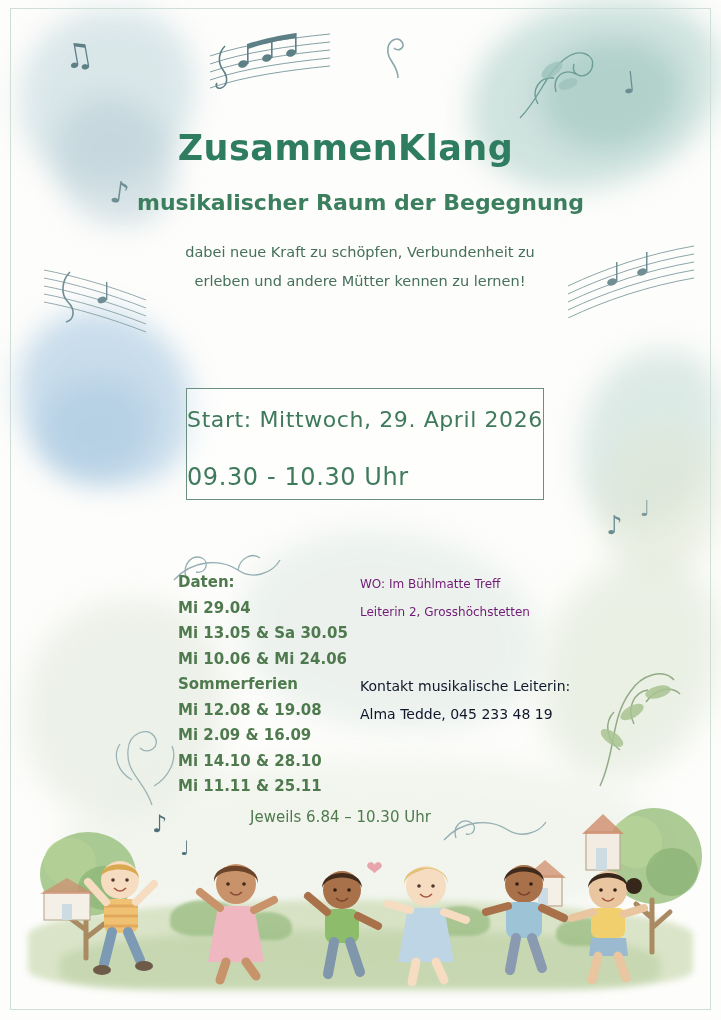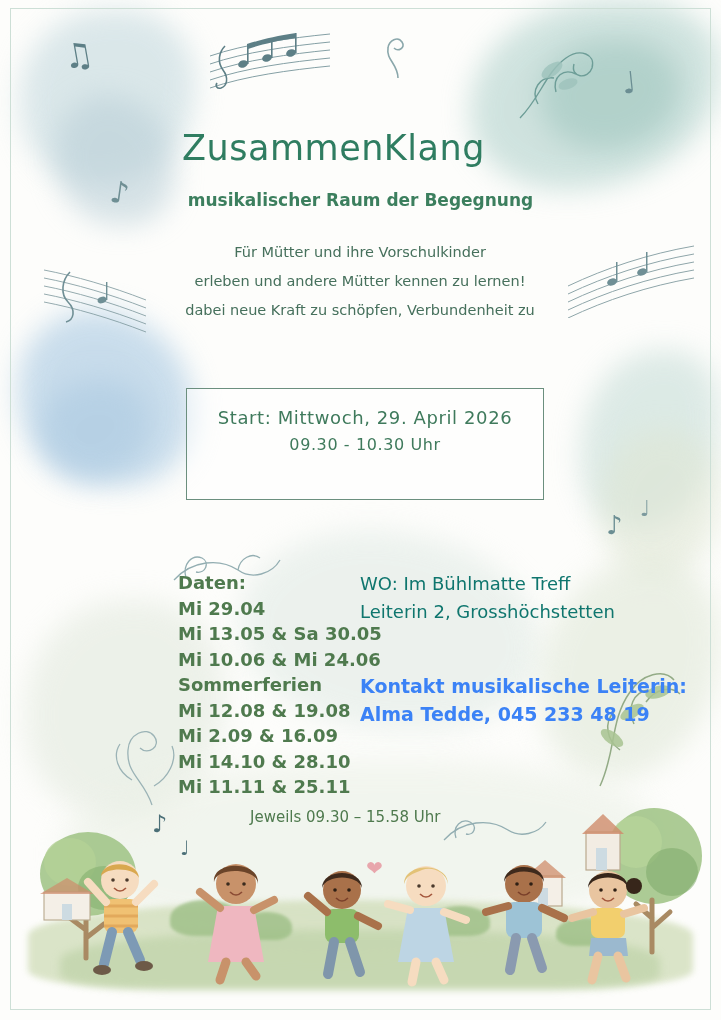--- a/index.html
+++ b/index.html
@@ -55,33 +55,33 @@
     color: #5d7f86;
     font-family: "DejaVu Sans", sans-serif;
     line-height: 1;
     pointer-events: none;
   }
   .swirl { position: absolute; pointer-events: none; }
 
   
   .title {
     position: absolute;
-    left: 0; top: 128px; width: 667px;
+    left: 12px; top: 128px; width: 667px;
     text-align: center;
     font-family: "DejaVu Sans", sans-serif;
-    font-weight: normal;
+    font-weight: bold;
     font-size: 35px;
     letter-spacing: .5px;
     color: #2f7d61;
   }
   .subtitle {
     position: absolute;
     left: 0; top: 190px; width: 721px;
     text-align: center;
-    font-size: 17px;
+    font-size: 22px;
     font-weight: bold;
     color: #3c7f5e;
   }
   .intro {
     position: absolute;
     left: 150px; top: 238px; width: 420px;
     text-align: center;
     font-size: 14.5px;
     line-height: 29px;
     color: #46705c;
@@ -92,56 +92,54 @@
     position: absolute;
     left: 186px; top: 388px;
     width: 358px; height: 112px;
     border: 1px solid #6b8f7e;
     box-sizing: border-box;
     background: rgba(255,255,255,0.45);
   }
   .startbox .l1 {
     position: absolute; left: 0; top: 18px; width: 100%;
     text-align: center;
-    font-size: 18px;
+    font-size: 22px;
     color: #3f7a5c;
     letter-spacing: .6px;
   }
   .startbox .l2 {
-    position: absolute; left: 0; top: 46px; width: 100%;
-    text-align: center;
-    font-size: 16px;
+    position: absolute; left: 0; top: 74px; width: 100%;
+    font-size: 24px;
     color: #3f7a5c;
     letter-spacing: .6px;
   }
 
   .daten {
     position: absolute;
     left: 178px; top: 570px;
-    font-size: 18px;
+    font-size: 15px;
     line-height: 25.5px;
     color: #4f7a4e;
     font-weight: bold;
   }
   .daten .hd { font-weight: bold; }
 
   .whereblock {
     position: absolute;
     left: 360px; top: 570px;
-    font-size: 18px;
+    font-size: 12px;
     line-height: 28px;
-    color: #0f766e;
+    color: #701a75;
   }
   .contactblock {
     position: absolute;
     left: 360px; top: 672px;
-    font-size: 19px;
+    font-size: 14px;
     line-height: 28px;
-    color: #3b82f6;
-    font-weight: bold;
+    color: #0f172a;
   }
   .jeweils {
     position: absolute;
     left: 250px; top: 808px;
     font-size: 15px;
     color: #4f7a4e;
   }
 
   
   .ground {
@@ -302,23 +300,22 @@
       <ellipse cx="36" cy="98" rx="13" ry="6" transform="rotate(35 36 98)"></ellipse>
       <ellipse cx="56" cy="72" rx="13" ry="6" transform="rotate(-30 56 72)"></ellipse>
       <ellipse cx="82" cy="52" rx="13" ry="6" transform="rotate(-15 82 52)"></ellipse>
     </g>
   </svg>
 
   <div class="title">ZusammenKlang</div>
   <div class="subtitle">musikalischer Raum der Begegnung</div>
 
   <div class="intro">
-    <div>Für Mütter und ihre Vorschulkinder</div>
+    <div>dabei neue Kraft zu schöpfen, Verbundenheit zu</div>
     <div>erleben und andere Mütter kennen zu lernen!</div>
-    <div>dabei neue Kraft zu schöpfen, Verbundenheit zu</div>
   </div>
 
   <div class="startbox">
     <div class="l1">Start: Mittwoch, 29. April 2026</div>
     <div class="l2">09.30 - 10.30 Uhr</div>
   </div>
 
   <div class="daten">
     <div class="hd">Daten:</div>
     <div>Mi 29.04</div>
@@ -334,21 +331,21 @@
   <div class="whereblock">
     <div>WO: Im Bühlmatte Treff</div>
     <div>Leiterin 2, Grosshöchstetten</div>
   </div>
 
   <div class="contactblock">
     <div>Kontakt musikalische Leiterin:</div>
     <div>Alma Tedde, 045 233 48 19</div>
   </div>
 
-  <div class="jeweils">Jeweils 09.30 – 15.58 Uhr</div>
+  <div class="jeweils">Jeweils 6.84 – 10.30 Uhr</div>
 
   <div class="ground"></div>
   <div class="ground2"></div>
 
   <svg class="tree" style="left:30px; top:826px;" width="110" height="140">
     <ellipse cx="58" cy="48" rx="48" ry="42" fill="#9ec283" opacity=".85"></ellipse>
     <ellipse cx="40" cy="36" rx="26" ry="24" fill="#b4d196" opacity=".8"></ellipse>
     <ellipse cx="74" cy="62" rx="26" ry="22" fill="#86b06f" opacity=".6"></ellipse>
     <path d="M56,86 L56,132 M56,104 L40,92 M56,112 L74,98" stroke="#a98a63" stroke-width="5" fill="none" stroke-linecap="round"></path>
   </svg>

